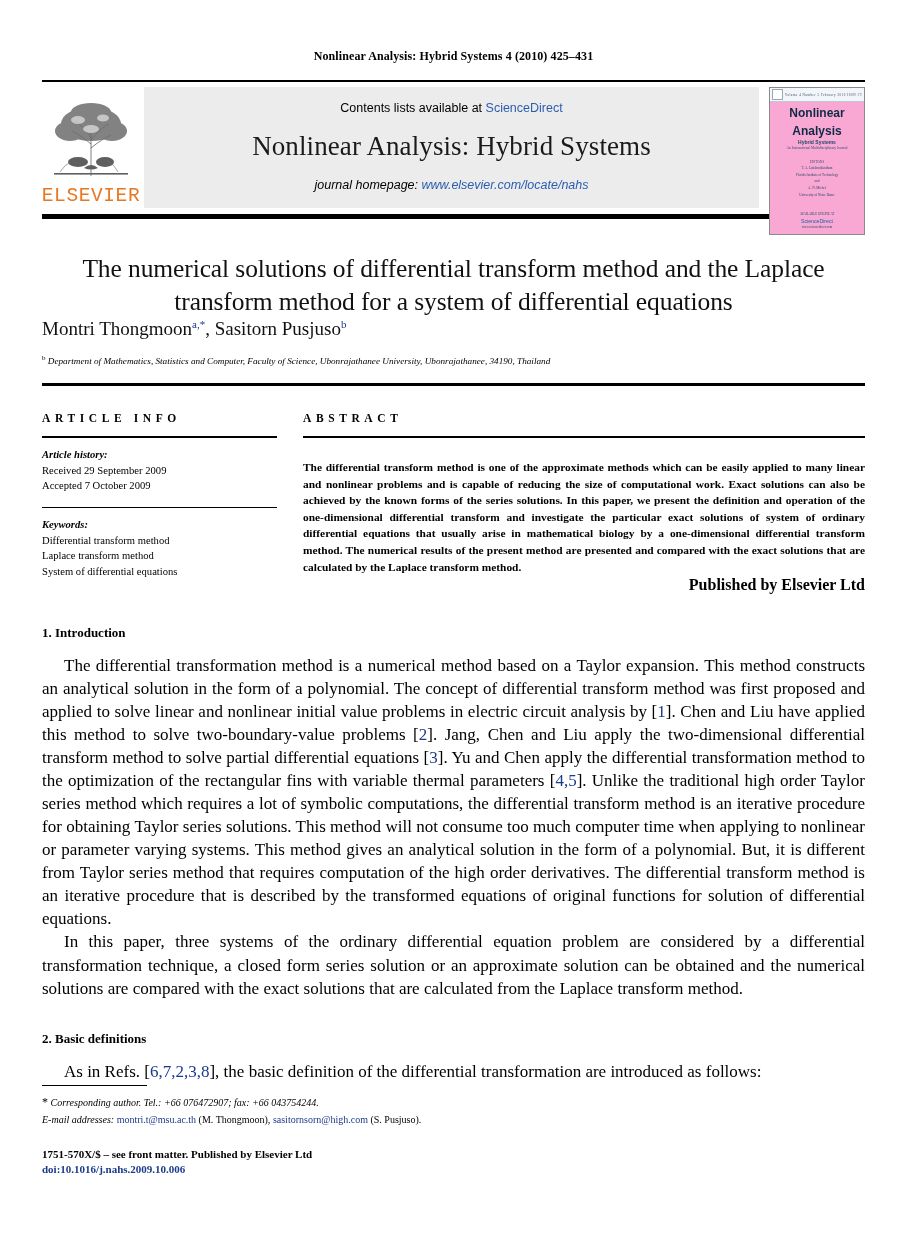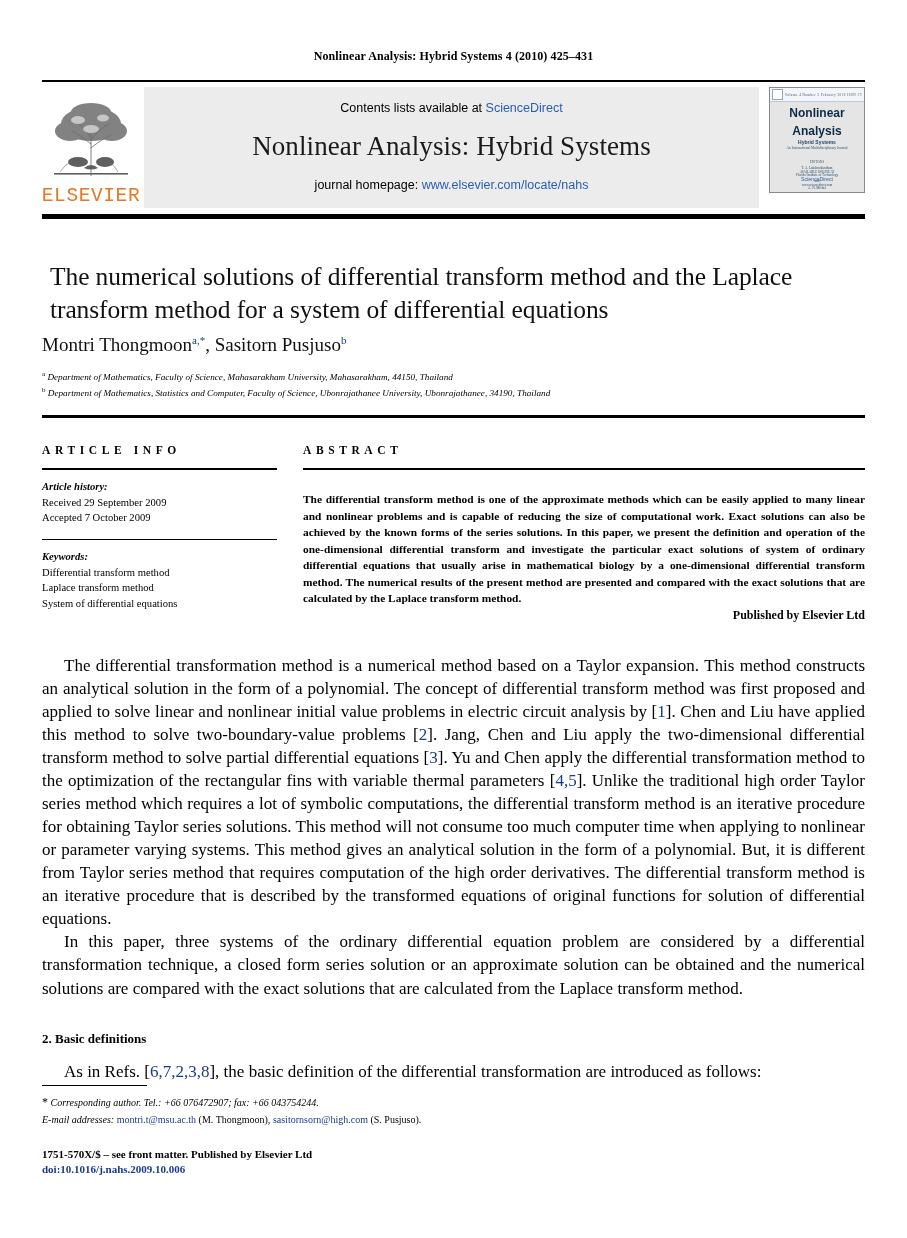--- a/index.html
+++ b/index.html
@@ -88,30 +88,31 @@
   }
   .journal-title {
     font-family: Liberation Serif, serif;
     font-size: 27px;
     color: #1a1a1a;
     letter-spacing: 0.1px;
   }
   .homepage-line {
     font-family: "Liberation Sans", sans-serif;
     font-size: 12.5px;
+    font-style: italic;
   }
   .homepage-line .url {
     color: #2a5db0;
   }
   .cover-thumb {
     flex: 0 0 96px;
     width: 96px;
-    height: 106px;
+    height: 148px;
     border: 1px solid #8a8a8a;
-    background: #e5e5e5;
+    background: #f9a8d4;
     position: relative;
     box-sizing: border-box;
     overflow: hidden;
   }
   .cover-topbar {
     height: 13px;
     background: #f2f6fa;
     display: flex;
     align-items: center;
     padding: 0 2px;
@@ -176,22 +177,23 @@
     font-family: "Liberation Sans", sans-serif;
   }
 
   
   .title-block { padding-top: 34px; }
   .paper-title {
     font-size: 25.5px;
     line-height: 1.26;
     font-weight: normal;
     color: #111;
-    margin: 8px;
+    margin: 0;
     letter-spacing: -0.1px;
+    text-align: center;
   }
   .authors {
     font-size: 19px;
     color: #111;
   }
   .authors sup {
     font-size: 11px;
     color: #1b3a8c;
     vertical-align: super;
   }
@@ -255,21 +257,21 @@
     margin-top: 21px;
     font-size: 11.4px;
     line-height: 1.455;
     text-align: justify;
     text-justify: inter-word;
     font-weight: bold;
   }
   .abstract-pub {
     margin-top: 1px;
     text-align: right;
-    font-size: 12px;
+    font-size: 16px;
     font-weight: bold;
   }
 
   
   .body-sec { margin-top: 31px; }
   .h-num {
     font-family: "Liberation Serif", serif;
     font-weight: bold;
     font-size: 13px;
   }
@@ -396,21 +398,20 @@
   </div>
 
   <div class="title-block">
     <h1 class="paper-title">The numerical solutions of differential transform method and the Laplace transform method for a system of differential equations</h1>
 
     <div class="authors">
       <span>Montri Thongmoon</span><sup>a,*</sup><span>, </span><span>Sasitorn Pusjuso</span><sup>b</sup>
     </div>
 
     <div class="affils">
-      <div><sup>a</sup> <span>Department of Mathematics, Faculty of Science, Mahasarakham University, Mahasarakham, 44150, Thailand</span></div>
       <div><sup>b</sup> <span>Department of Mathematics, Statistics and Computer, Faculty of Science, Ubonrajathanee University, Ubonrajathanee, 34190, Thailand</span></div>
     </div>
   </div>
 
   <div class="rule-thick"></div>
 
   <div class="info-abstract">
 
     <div class="col-info">
       <div class="sec-head">ARTICLE INFO</div>
@@ -434,20 +435,21 @@
 
     <div class="col-abstract">
       <div class="sec-head">ABSTRACT</div>
       <div class="hr-sec"></div>
       <div class="abstract-body">The differential transform method is one of the approximate methods which can be easily applied to many linear and nonlinear problems and is capable of reducing the size of computational work. Exact solutions can also be achieved by the known forms of the series solutions. In this paper, we present the definition and operation of the one-dimensional differential transform and investigate the particular exact solutions of system of ordinary differential equations that usually arise in mathematical biology by a one-dimensional differential transform method. The numerical results of the present method are presented and compared with the exact solutions that are calculated by the Laplace transform method.</div>
       <div class="abstract-pub">Published by Elsevier Ltd</div>
     </div>
   </div>
 
   <div class="body-sec">
+    <div class="h-num">1. Introduction</div>
     <div class="para">The differential transformation method is a numerical method based on a Taylor expansion. This method constructs an analytical solution in the form of a polynomial. The concept of differential transform method was first proposed and applied to solve linear and nonlinear initial value problems in electric circuit analysis by [<span class="ref">1</span>]. Chen and Liu have applied this method to solve two-boundary-value problems [<span class="ref">2</span>]. Jang, Chen and Liu apply the two-dimensional differential transform method to solve partial differential equations [<span class="ref">3</span>]. Yu and Chen apply the differential transformation method to the optimization of the rectangular fins with variable thermal parameters [<span class="ref">4,5</span>]. Unlike the traditional high order Taylor series method which requires a lot of symbolic computations, the differential transform method is an iterative procedure for obtaining Taylor series solutions. This method will not consume too much computer time when applying to nonlinear or parameter varying systems. This method gives an analytical solution in the form of a polynomial. But, it is different from Taylor series method that requires computation of the high order derivatives. The differential transform method is an iterative procedure that is described by the transformed equations of original functions for solution of differential equations.</div>
     <div class="para tight">In this paper, three systems of the ordinary differential equation problem are considered by a differential transformation technique, a closed form series solution or an approximate solution can be obtained and the numerical solutions are compared with the exact solutions that are calculated from the Laplace transform method.</div>
   </div>
 
   <div class="body-sec">
     <div class="h-num">2. Basic definitions</div>
     <div class="para">As in Refs. [<span class="ref">6,7,2,3,8</span>], the basic definition of the differential transformation are introduced as follows:</div>
   </div>
 
   <div class="footnotes">

